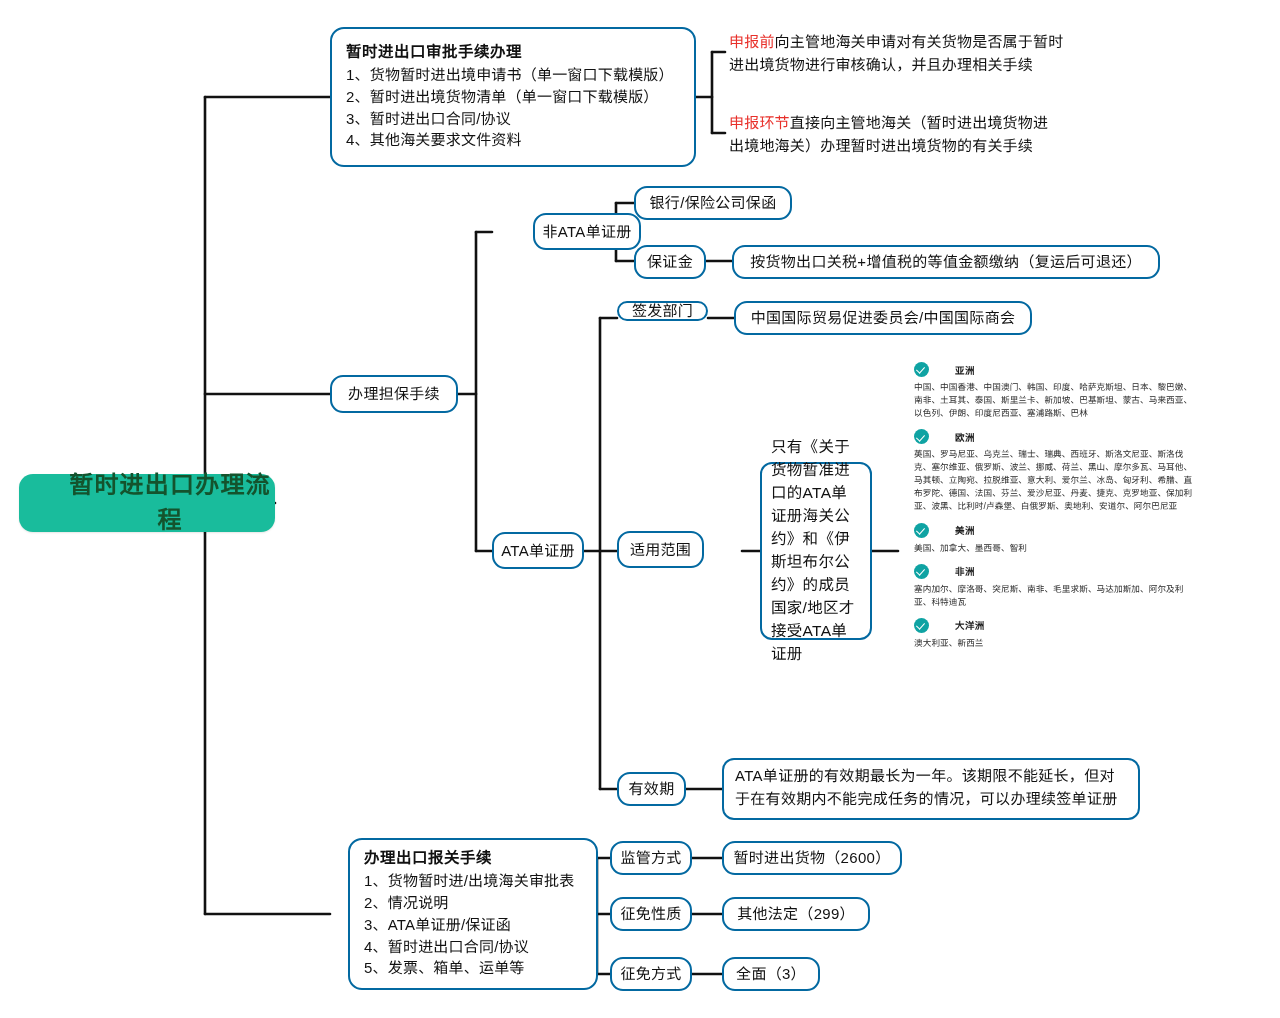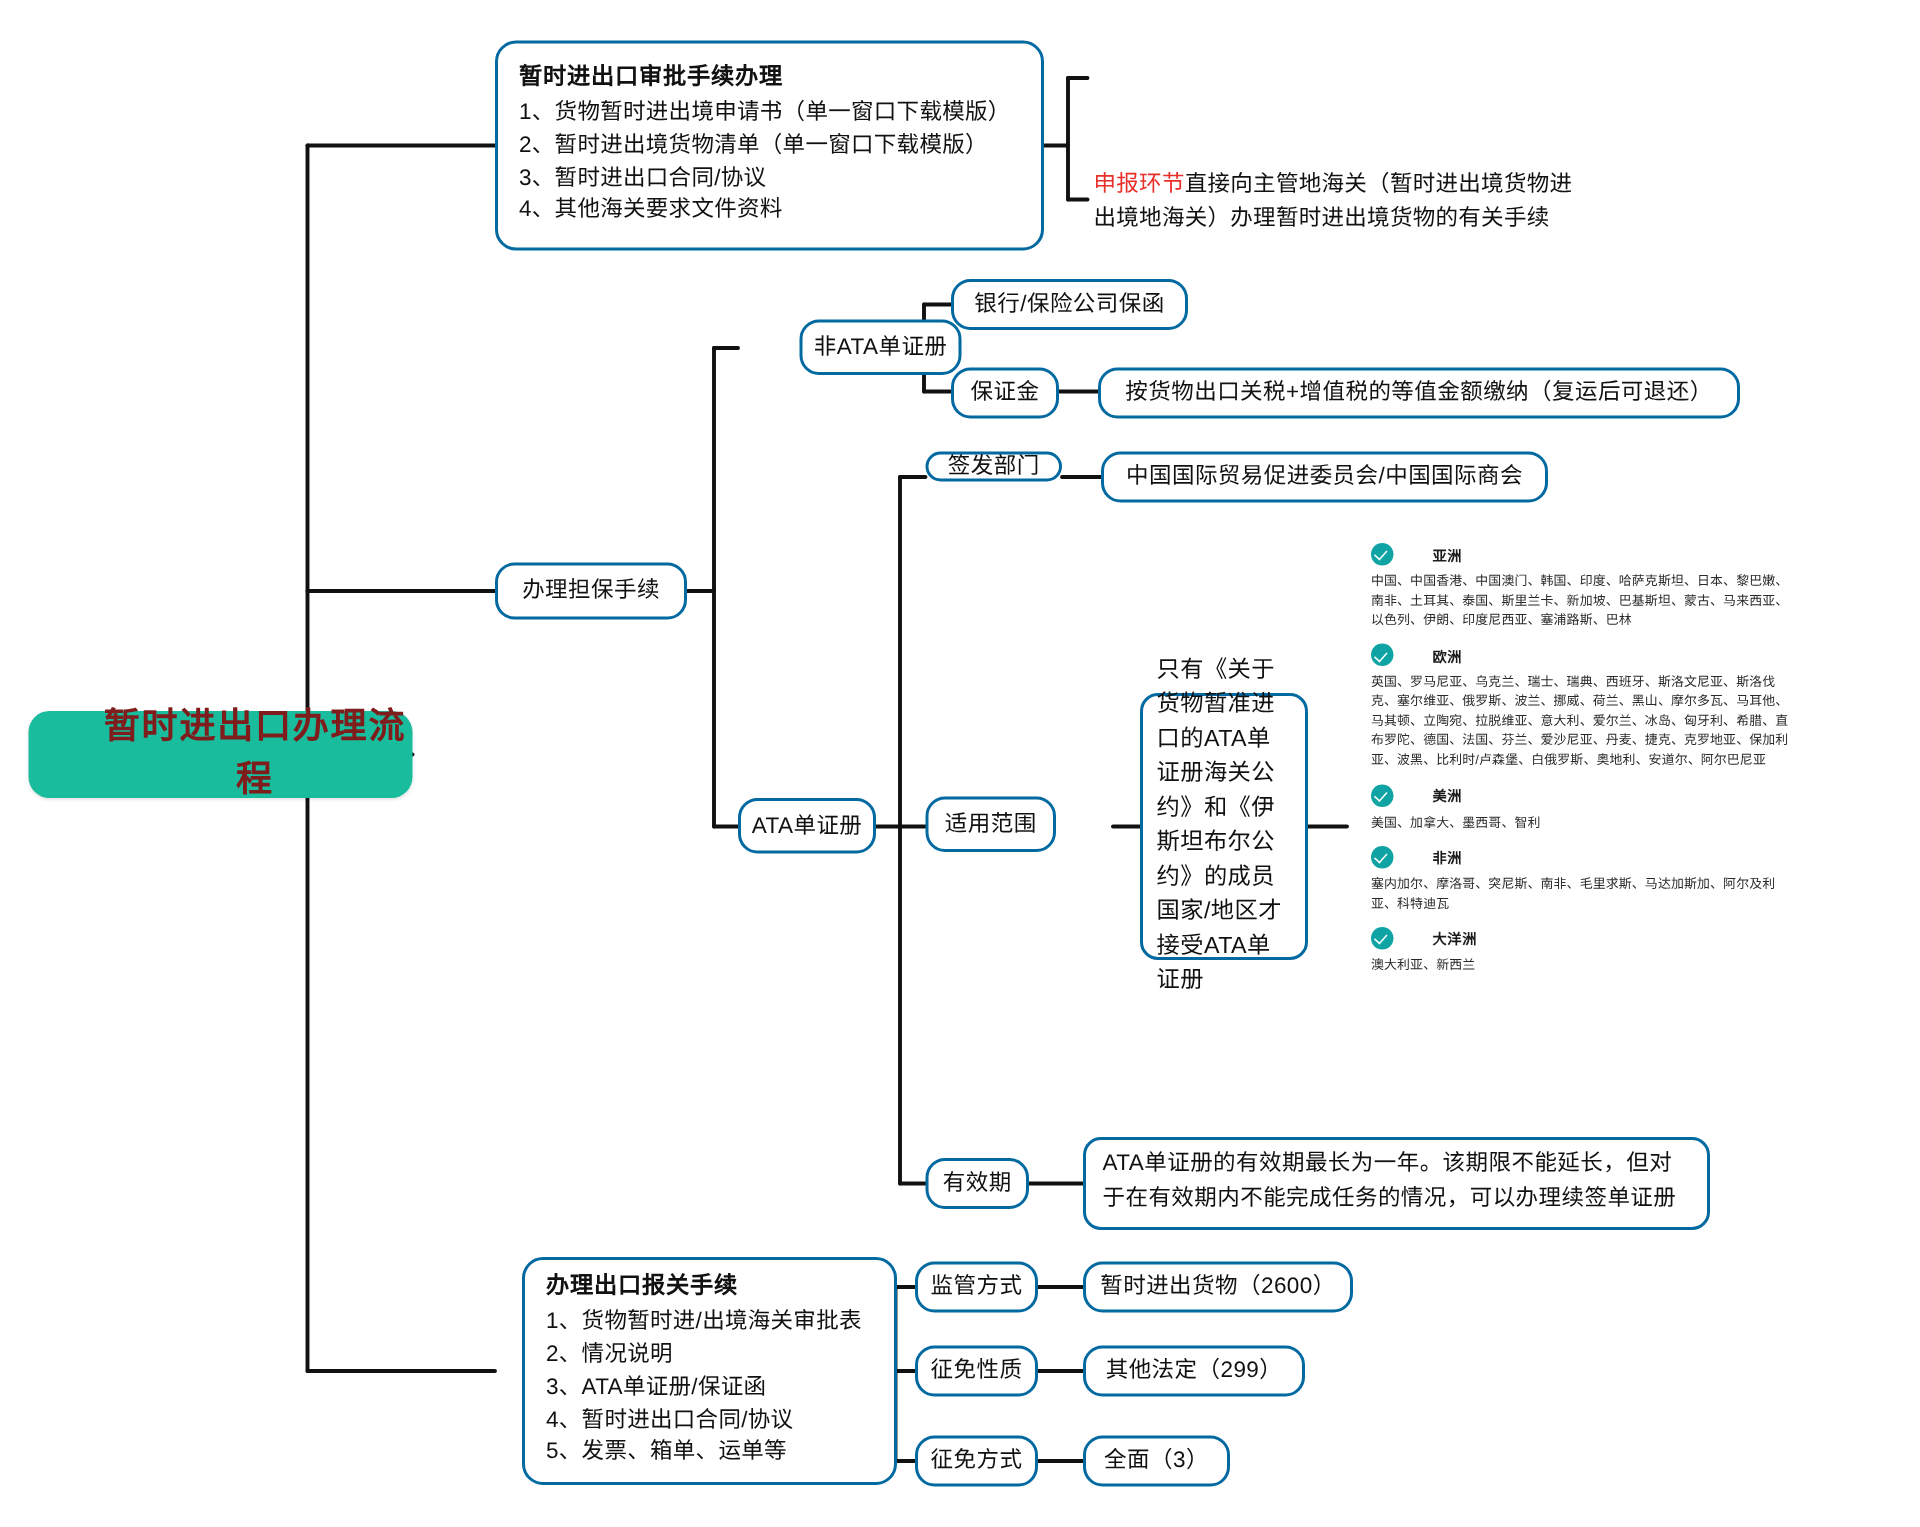--- a/index.html
+++ b/index.html
@@ -37,21 +37,21 @@
     border-radius:13px;
     white-space:nowrap;
     justify-content:center;
     align-items:center;
     text-align:center;
   }
   .root{
     background:#19BC9C;
     border:none;
     border-radius:14px;
-    color:#7f1d1d;
+    color:#14532d;
     font-size:24px;
     font-weight:700;
     letter-spacing:1.2px;
     justify-content:center;
     align-items:center;
     text-align:center;
     box-shadow:0 1px 2px rgba(0,0,0,.10);
     padding-left:46px;
   }
   .block{
@@ -197,20 +197,23 @@
   </div>
 
   <div class="node block center-txt" style="left:330px;top:27px;width:366px;height:140px;">
     <div class="title">暂时进出口审批手续办理</div>
     <div class="li">1、货物暂时进出境申请书（单一窗口下载模版）</div>
     <div class="li">2、暂时进出境货物清单（单一窗口下载模版）</div>
     <div class="li">3、暂时进出口合同/协议</div>
     <div class="li">4、其他海关要求文件资料</div>
   </div>
 
+  <div class="plain" style="left:729px;top:30px;width:340px;">
+    <span class="hl">申报前</span><span>向主管地海关申请对有关货物是否属于暂时进出境货物进行审核确认，并且办理相关手续</span>
+  </div>
 
   <div class="plain" style="left:729px;top:111px;width:332px;">
     <span class="hl">申报环节</span><span>直接向主管地海关（暂时进出境货物进出境地海关）办理暂时进出境货物的有关手续</span>
   </div>
 
   <div class="node pill" style="left:330px;top:375px;width:128px;height:38px;">
     <span>办理担保手续</span>
   </div>
 
   <div class="node pill" style="left:492px;top:213px;width:108px;height:37px;margin-left:41px;">

